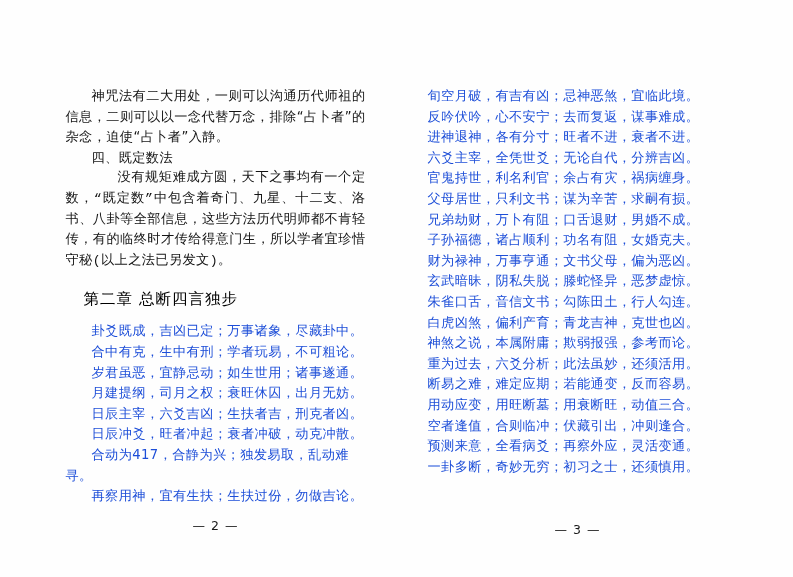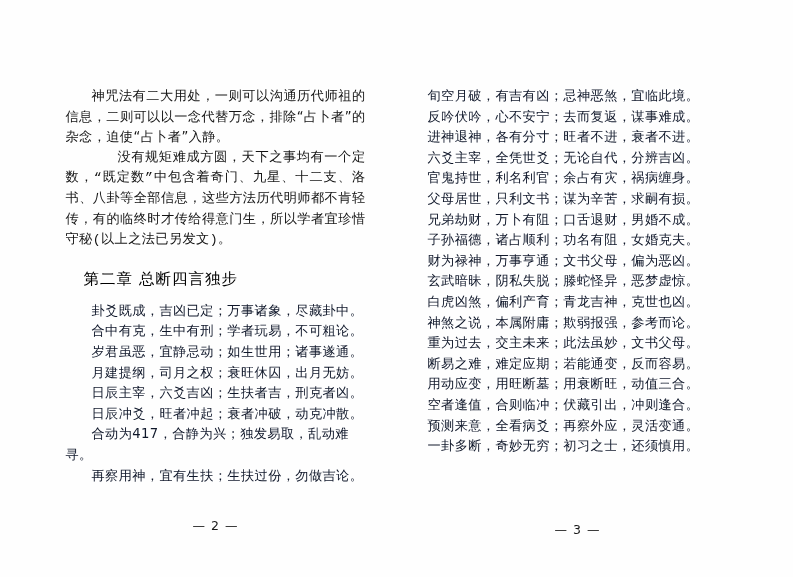--- a/index.html
+++ b/index.html
@@ -62,21 +62,21 @@
     letter-spacing: 1px;
     text-indent: 18px;
     color: #000000;
   }
   .verse {
     margin: 0;
     font-size: 13.2px;
     line-height: 20.6px;
     letter-spacing: 0.4px;
     text-indent: 26px;
-    color: #0f172a;
+    color: #1d4ed8;
   }
   .verse-right {
     text-indent: 0px;
   }
   .folio {
     position: absolute;
     bottom: 44px;
     width: 100%;
     text-align: center;
     font-size: 12.5px;
@@ -88,20 +88,21 @@
   .col-right .folio { bottom: 40px; }
 </style>
 </head>
 <body>
 
 <div class="page">
   <div class="spread">
 
     <div class="col col-left">
       <p class="para indent">神咒法有二大用处，一则可以沟通历代师祖的信息，二则可以以一念代替万念，排除“占卜者”的杂念，迫使“占卜者”入静。</p>
+      <p class="para indent">四、既定数法</p>
       <p class="para indent2">没有规矩难成方圆，天下之事均有一个定数，“既定数”中包含着奇门、九星、十二支、洛书、八卦等全部信息，这些方法历代明师都不肯轻传，有的临终时才传给得意门生，所以学者宜珍惜守秘(以上之法已另发文)。</p>
 
       <h2 class="chapter">第二章  总断四言独步</h2>
 
       <p class="verse">卦爻既成，吉凶已定；万事诸象，尽藏卦中。</p>
       <p class="verse">合中有克，生中有刑；学者玩易，不可粗论。</p>
       <p class="verse">岁君虽恶，宜静忌动；如生世用；诸事遂通。</p>
       <p class="verse">月建提纲，司月之权；衰旺休囚，出月无妨。</p>
       <p class="verse">日辰主宰，六爻吉凶；生扶者吉，刑克者凶。</p>
       <p class="verse">日辰冲爻，旺者冲起；衰者冲破，动克冲散。</p>
@@ -115,23 +116,24 @@
       <p class="verse verse-right">旬空月破，有吉有凶；忌神恶煞，宜临此境。</p>
       <p class="verse verse-right">反吟伏吟，心不安宁；去而复返，谋事难成。</p>
       <p class="verse verse-right">进神退神，各有分寸；旺者不进，衰者不进。</p>
       <p class="verse verse-right">六爻主宰，全凭世爻；无论自代，分辨吉凶。</p>
       <p class="verse verse-right">官鬼持世，利名利官；余占有灾，祸病缠身。</p>
       <p class="verse verse-right">父母居世，只利文书；谋为辛苦，求嗣有损。</p>
       <p class="verse verse-right">兄弟劫财，万卜有阻；口舌退财，男婚不成。</p>
       <p class="verse verse-right">子孙福德，诸占顺利；功名有阻，女婚克夫。</p>
       <p class="verse verse-right">财为禄神，万事亨通；文书父母，偏为恶凶。</p>
       <p class="verse verse-right">玄武暗昧，阴私失脱；滕蛇怪异，恶梦虚惊。</p>
+      <p class="verse verse-right">朱雀口舌，音信文书；勾陈田土，行人勾连。</p>
       <p class="verse verse-right">白虎凶煞，偏利产育；青龙吉神，克世也凶。</p>
       <p class="verse verse-right">神煞之说，本属附庸；欺弱报强，参考而论。</p>
-      <p class="verse verse-right">重为过去，交主未来；此法虽妙，文书父母。</p>
+      <p class="verse verse-right">重为过去，六爻分析；此法虽妙，还须活用。</p>
       <p class="verse verse-right">断易之难，难定应期；若能通变，反而容易。</p>
       <p class="verse verse-right">用动应变，用旺断墓；用衰断旺，动值三合。</p>
       <p class="verse verse-right">空者逢值，合则临冲；伏藏引出，冲则逢合。</p>
       <p class="verse verse-right">预测来意，全看病爻；再察外应，灵活变通。</p>
       <p class="verse verse-right">一卦多断，奇妙无穷；初习之士，还须慎用。</p>
 
       <div class="folio folio-right">— 3 —</div>
     </div>
 
   </div>

